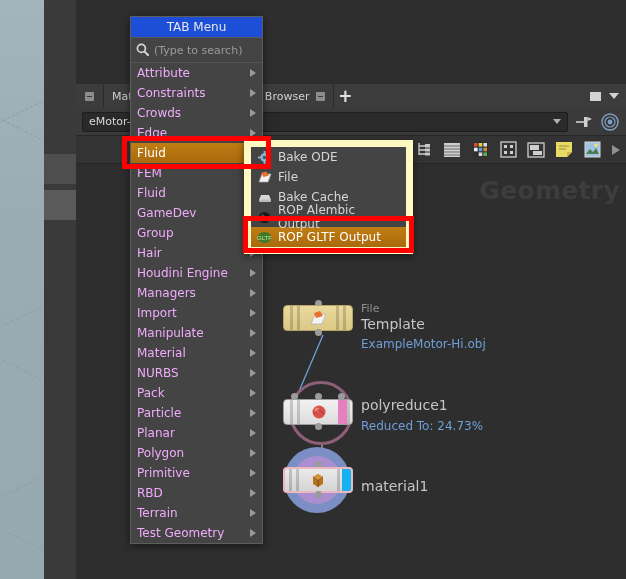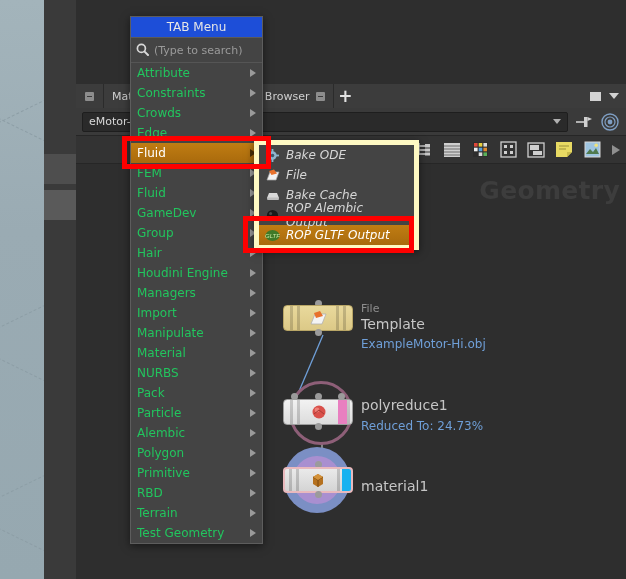--- a/index.html
+++ b/index.html
@@ -115,34 +115,34 @@
     height:20px;display:flex;align-items:center;justify-content:center;
     font-size:12px;color:#e6e6e6;background:#1d4ed8;border-bottom:1px solid #5a5a5a;
   }
   #tabmenu-search{
     height:24px;display:flex;align-items:center;gap:5px;padding:0 5px;
     border-bottom:1px solid #555;background:#444;
   }
   #tabmenu-search .ph{font-size:11px;color:#9a9a9a;}
   .mi{
     height:20px;display:flex;align-items:center;padding:0 6px;
-    font-size:12px;color:#22c55e;box-sizing:border-box;position:relative;
+    font-size:12px;color:#f0abfc;box-sizing:border-box;position:relative;
   }
   .mi.hl{background:linear-gradient(180deg,#c07d13 0%,#a96a0c 100%);color:#fff;}
   .mi .arr{
     margin-left:auto;width:0;height:0;
     border-top:4px solid transparent;border-bottom:4px solid transparent;
     border-left:6px solid #9a9a9a;
   }
   .mi.hl .arr{border-left-color:#4a2f04;}
 
   
   #submenu{
-    left:254px;top:140px;width:155px;background:#444;
-    border:5px solid #fef9c3;box-shadow:0 2px 8px rgba(0,0,0,.5);z-index:41;font-style:italic;
+    left:244px;top:140px;width:155px;background:#444;
+    border:7px solid #fef9c3;box-shadow:0 2px 8px rgba(0,0,0,.5);z-index:41;
   }
   .smi{
     height:20px;display:flex;align-items:center;gap:6px;padding:0 6px;
     font-size:12px;color:#d6d6d6;box-sizing:border-box;
   }
   .smi.hl{background:linear-gradient(180deg,#c07d13 0%,#a96a0c 100%);color:#fff;}
   .smi .ic{width:15px;height:15px;display:flex;align-items:center;justify-content:center;flex:0 0 15px;}
 
   
   .redbox{border:5px solid #fe0000;box-sizing:border-box;z-index:60;pointer-events:none;}
@@ -489,21 +489,21 @@
       </div>
       <div class="mi">
         <span>Pack</span>
         <span class="arr"></span>
       </div>
       <div class="mi">
         <span>Particle</span>
         <span class="arr"></span>
       </div>
       <div class="mi">
-        <span>Alembic</span>
+        <span>Planar</span>
         <span class="arr"></span>
       </div>
       <div class="mi">
         <span>Polygon</span>
         <span class="arr"></span>
       </div>
       <div class="mi">
         <span>Primitive</span>
         <span class="arr"></span>
       </div>

